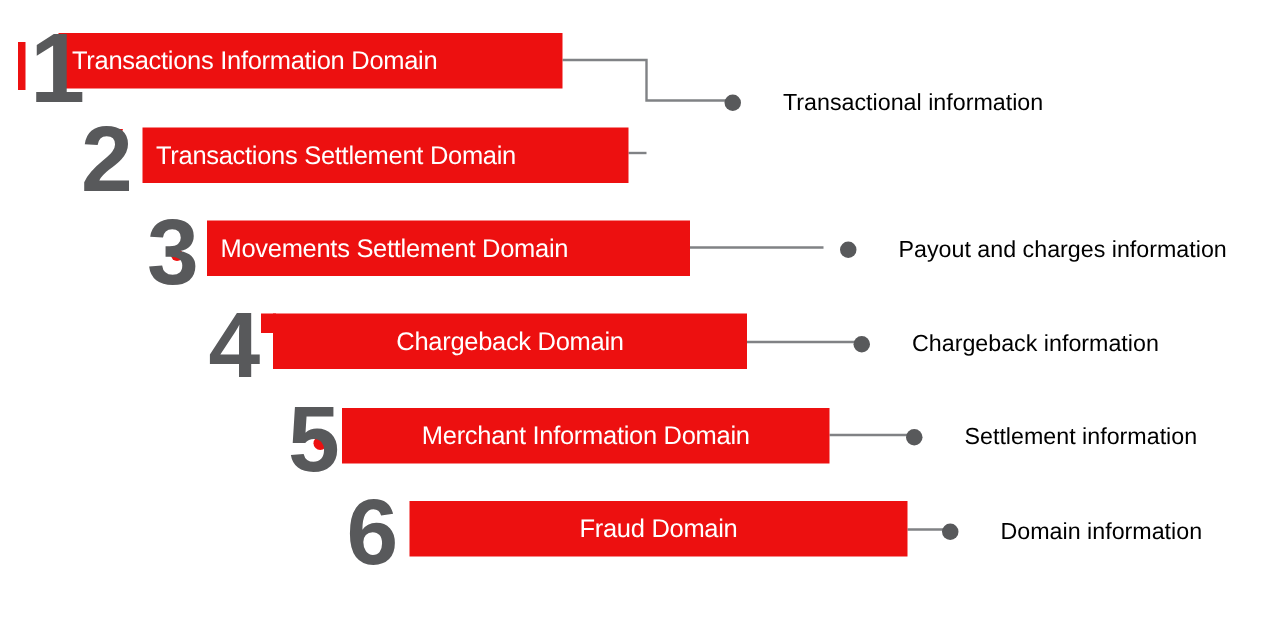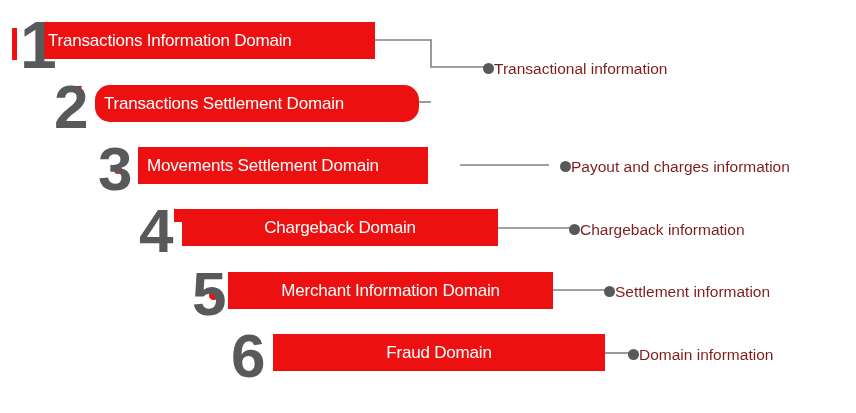--- a/index.html
+++ b/index.html
@@ -78,22 +78,22 @@
     white-space: nowrap;
   }
   .callout-dot {
     width: 11px;
     height: 11px;
     border-radius: 50%;
     background: #58595B;
     flex: 0 0 auto;
   }
   .callout-text {
-    margin-left: 0;
-    color: #7f1d1d;
+    margin-left: 28px;
+    color: #000000;
     font-size: 15.5px;
     line-height: 1;
   }
 </style>
 </head>
 <body>
 
 <div id="stage">
 
   <svg id="connectors" viewBox="0 0 856 413" xmlns="http://www.w3.org/2000/svg">
@@ -110,27 +110,27 @@
   </svg>
 
   <div class="num-accent" style="left:12px; top:28px; width:5px; height:32px;"></div>
   <div class="step-num n1" style="left:20px; top:12px;">1</div>
   <div class="bar align-left" style="left:39px; top:22px; width:336px;">
     <span class="bar-label">Transactions Information Domain</span>
   </div>
 
   <div class="num-accent" style="left:73px; top:86px; width:9px; height:10px; clip-path:polygon(0 0,100% 0,60% 100%);"></div>
   <div class="step-num" style="left:54px; top:76px;">2</div>
-  <div class="bar align-left" style="left:95px; top:85px; width:324px;border-radius:15px;">
+  <div class="bar align-left" style="left:95px; top:85px; width:324px;">
     <span class="bar-label">Transactions Settlement Domain</span>
   </div>
 
   <div class="num-accent" style="left:114px; top:166px; width:8px; height:8px; border-radius:50%;"></div>
   <div class="step-num" style="left:98px; top:138px;">3</div>
-  <div class="bar align-left" style="left:138px; top:147px; width:290px;">
+  <div class="bar align-left" style="left:138px; top:147px; width:322px;">
     <span class="bar-label">Movements Settlement Domain</span>
   </div>
 
   <div class="step-num" style="left:139px; top:200px;">4</div>
   <div class="bar align-center" style="left:182px; top:209px; width:316px;">
     <span class="bar-label">Chargeback Domain</span>
   </div>
 
   <div class="num-accent" style="left:174px; top:209px; width:10px; height:13px;"></div>
 

